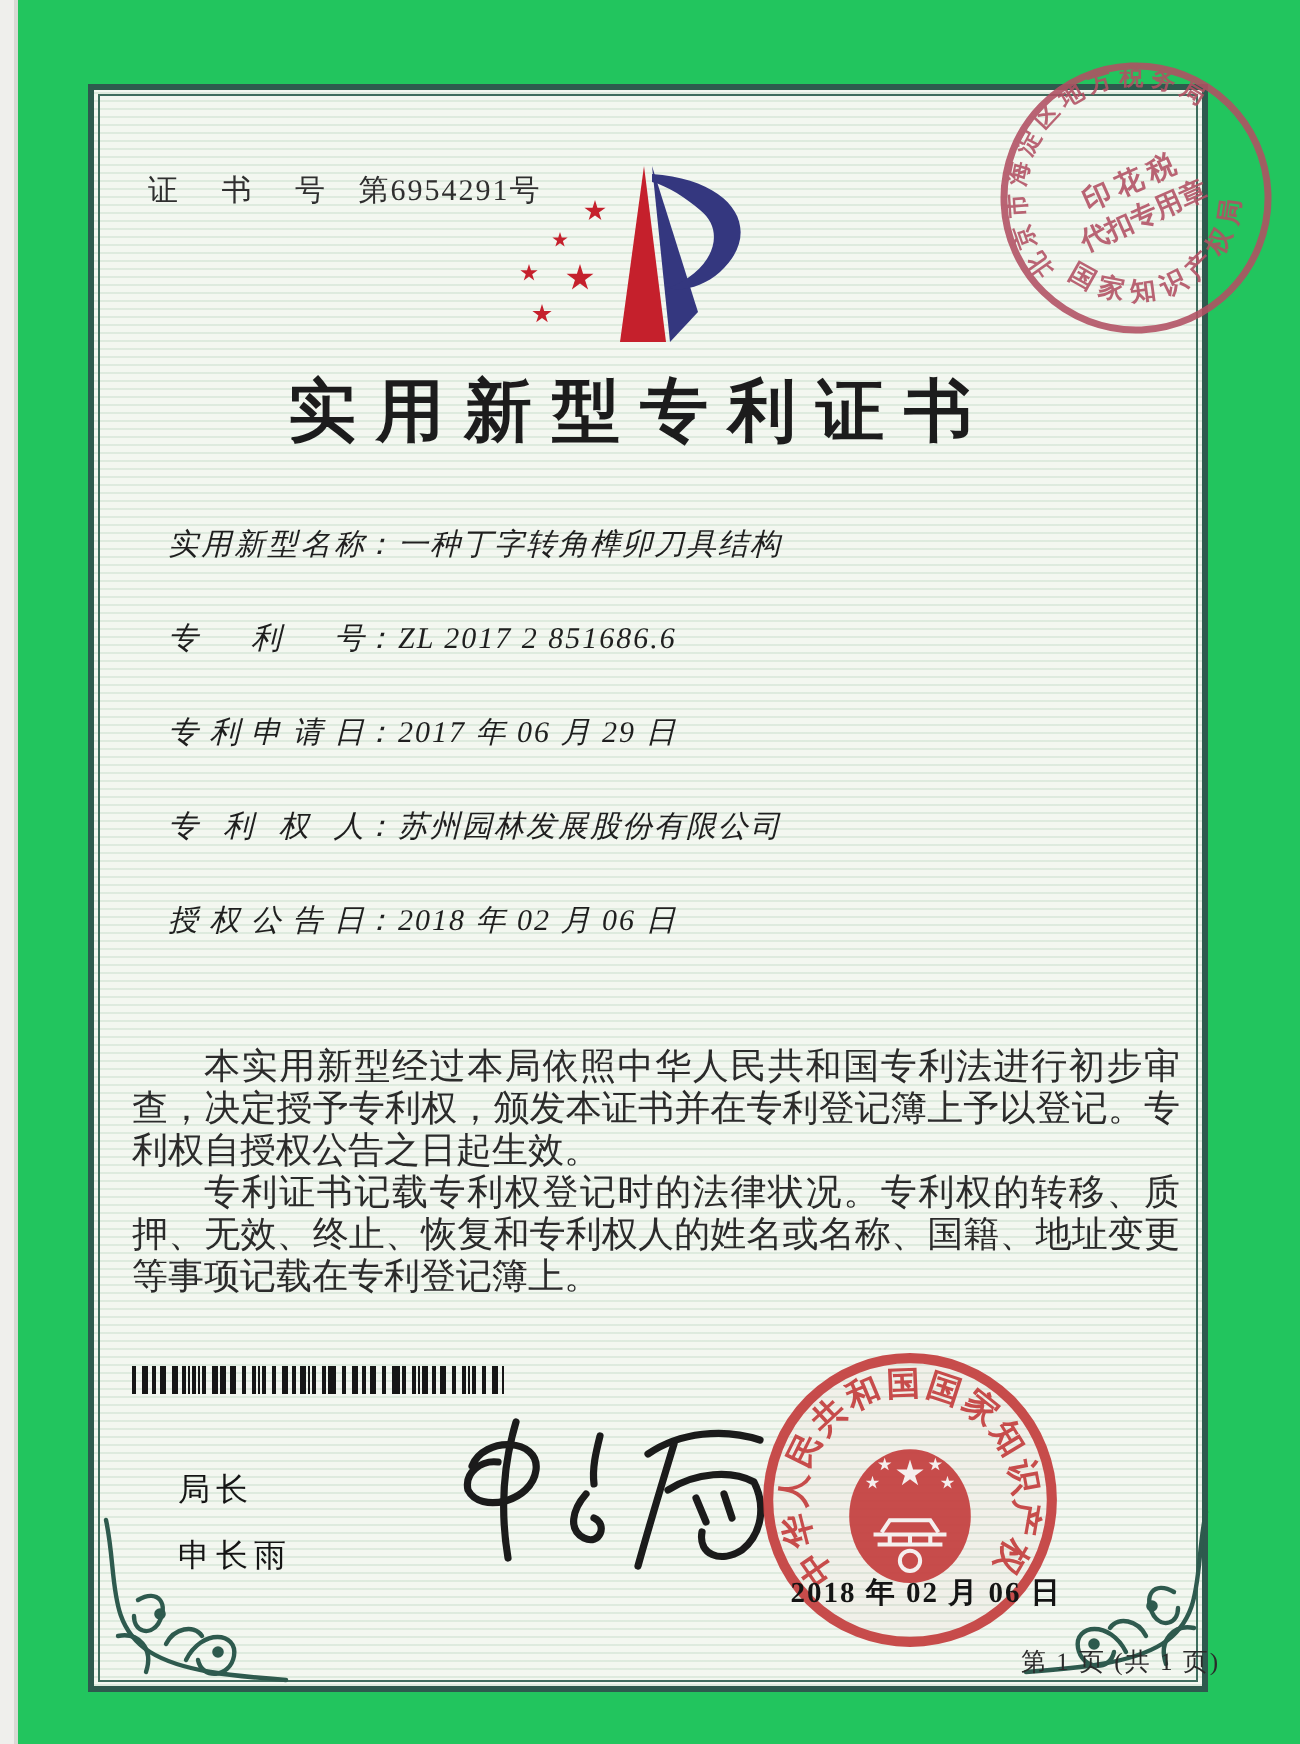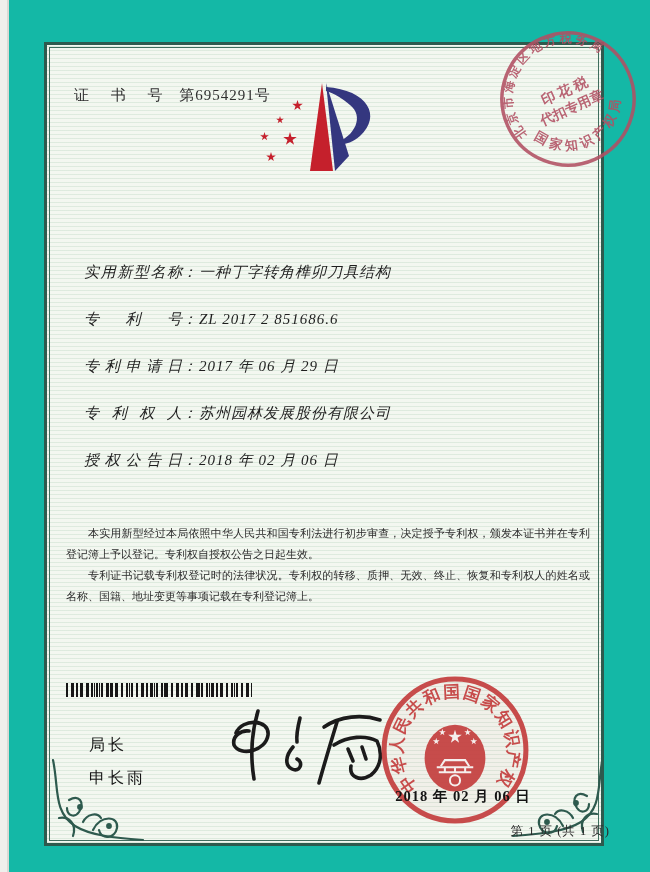--- a/index.html
+++ b/index.html
@@ -1,16 +1,16 @@
 <!DOCTYPE html>
 <html><head>
 <meta charset="utf-8">
 <style>
   html,body{margin:0;padding:0;background:#f6f6f3;}
-  .page{position:relative;width:650px;height:872px;background:#14b8a6;overflow:hidden;
+  .page{position:relative;width:650px;height:872px;background:#22c55e;overflow:hidden;
         font-family:"Liberation Serif","DejaVu Serif",serif;color:#222;}
   .page::before{content:"";position:absolute;left:7px;top:0;bottom:0;width:2px;background:#d9d9d4;}
   .page::after{content:"";position:absolute;left:0;top:0;bottom:0;width:7px;background:#efefec;}
 
   
   .frame{position:absolute;left:44px;top:42px;right:46px;bottom:26px;
          border:3px solid #2e5a4e;
          background:
            repeating-linear-gradient(0deg, rgba(137,185,150,0.20) 0 1px, rgba(255,255,255,0) 1px 4px),
            #f3f7f0;}
@@ -25,21 +25,21 @@
   .title{position:absolute;left:0;right:10px;top:183px;text-align:center;
          font-size:34px;font-weight:700;letter-spacing:10px;color:#1c1c1c;}
 
   .fields{position:absolute;left:84px;top:263px;width:490px;font-size:15px;font-style:italic;}
   .frow{height:19px;margin-bottom:28px;white-space:nowrap;}
   .flabel{display:inline-block;width:98px;text-align:justify;text-align-last:justify;
           vertical-align:top;color:#1f1f1f;}
   .fcolon{margin:0 2px 0 0;}
   .fvalue{letter-spacing:1px;color:#1f1f1f;}
 
-  .body-text{position:absolute;left:66px;top:523px;width:524px;font-size:11px;
+  .body-text{position:absolute;left:66px;top:523px;width:524px;font-size:18px;
              line-height:21px;color:#2b2b2b;text-align:justify;}
   .body-text p{margin:0;text-indent:2em;}
 
   .barcode{position:absolute;left:66px;top:683px;width:186px;height:14px;background:
       repeating-linear-gradient(90deg,#161616 0 2px,transparent 2px 5px),
       repeating-linear-gradient(90deg,#161616 0 1px,transparent 1px 7px),
       repeating-linear-gradient(90deg,#161616 0 1px,transparent 1px 11px);}
 
   .signer{position:absolute;left:89px;top:735px;
           font-family:Liberation Mono, monospace;
@@ -113,20 +113,21 @@
     <polygon points="66,3 77,91 54,91" fill="#c5202c"></polygon>
     <polygon points="70,3 93,76 79,91" fill="#34377f"></polygon>
     <path d="M70,7 C112,10 126,36 104,56 C96,63 86,66 78,64 C100,56 108,36 94,25 C87,19 78,13 70,11 Z" fill="#34377f"></path>
     <use href="#star" x="36" y="20" width="11" height="11" fill="#c5202c"></use>
     <use href="#star" x="20" y="36" width="8" height="8" fill="#c5202c"></use>
     <use href="#star" x="4" y="52" width="9" height="9" fill="#c5202c"></use>
     <use href="#star" x="27" y="52" width="14" height="14" fill="#c5202c"></use>
     <use href="#star" x="10" y="72" width="10" height="10" fill="#c5202c"></use>
   </svg>
 
+  <div class="title">实用新型专利证书</div>
 
   <div class="fields">
     <div class="frow">
       <span class="flabel">实用新型名称</span><span class="fcolon">：</span><span class="fvalue">一种丁字转角榫卯刀具结构</span>
     </div>
     <div class="frow">
       <span class="flabel">专利号</span><span class="fcolon">：</span><span class="fvalue">ZL 2017 2 851686.6</span>
     </div>
     <div class="frow">
       <span class="flabel">专利申请日</span><span class="fcolon">：</span><span class="fvalue">2017 年 06 月 29 日</span>

